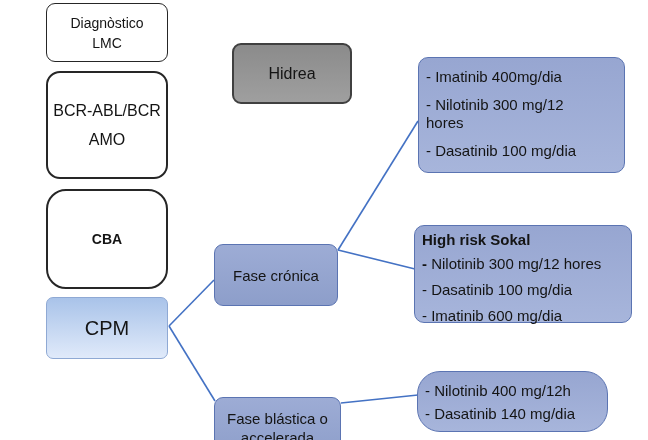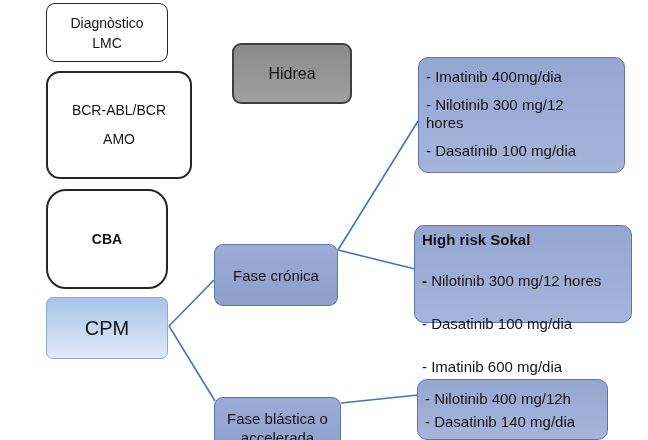--- a/index.html
+++ b/index.html
@@ -35,23 +35,23 @@
   .white-box {
     background: #ffffff;
     border: 2px solid var(--white-border, #262626);
   }
   #n-diagnostico {
     left: 46px; top: 3px; width: 122px; height: 59px;
     border-radius: 9px; border-width: 1.5px;
     font-size: 14px; line-height: 20px;
   }
   #n-bcr {
-    left: 46px; top: 71px; width: 146px; height: 108px;
+    left: 46px; top: 71px; width: 122px; height: 108px;
     border-radius: 14px;
-    font-size: 14px; line-height: 29px;
+    font-size: 16px; line-height: 29px;
   }
   #n-cba {
     left: 46px; top: 189px; width: 122px; height: 100px;
     border-radius: 20px;
     font-size: 14px; font-weight: bold;
   }
   #n-cpm {
     left: 46px; top: 297px; width: 122px; height: 62px;
     border-radius: 7px;
     border: 1.5px solid var(--cpm-border, #8fa9d4);
@@ -77,24 +77,24 @@
     border-radius: 10px;
     border: 1.5px solid var(--blue-border, #5b74b2);
     background: linear-gradient(to bottom, var(--right-fill-top, #97a6d1), var(--right-fill-bottom, #a7b5db));
     align-items: flex-start;
     justify-content: flex-start;
     text-align: left;
     font-size: 15px;
   }
   #n-firstline { left: 418px; top: 57px; width: 207px; height: 116px; padding: 10px 6px 4px 7px; }
   #n-firstline .ti { line-height: 18px; margin-bottom: 10px; }
-  #n-highrisk { left: 414px; top: 225px; width: 218px; height: 98px; padding: 3px 4px 0 7px; gap: 17px; }
+  #n-highrisk { left: 414px; top: 225px; width: 218px; height: 98px; padding: 3px 4px 0 7px; }
   #n-highrisk .ti { line-height: 26px; }
   #n-highrisk .title { font-weight: bold; font-size: 15px; line-height: 22px; }
-  #n-blastic-tr { left: 417px; top: 379px; width: 191px; height: 61px; padding: 7px 20px 0 7px; }
+  #n-blastic-tr { left: 417px; top: 371px; width: 191px; height: 61px; padding: 7px 20px 0 7px; border-radius: 23px; }
   #n-blastic-tr .ti { line-height: 23px; }
   .w160 { max-width: 162px; }
   .bold-dash { font-weight: bold; }
 </style>
 </head>
 <body>
 
 <div class="canvas">
 
   <svg class="connectors" viewBox="0 0 648 440" aria-hidden="true">

